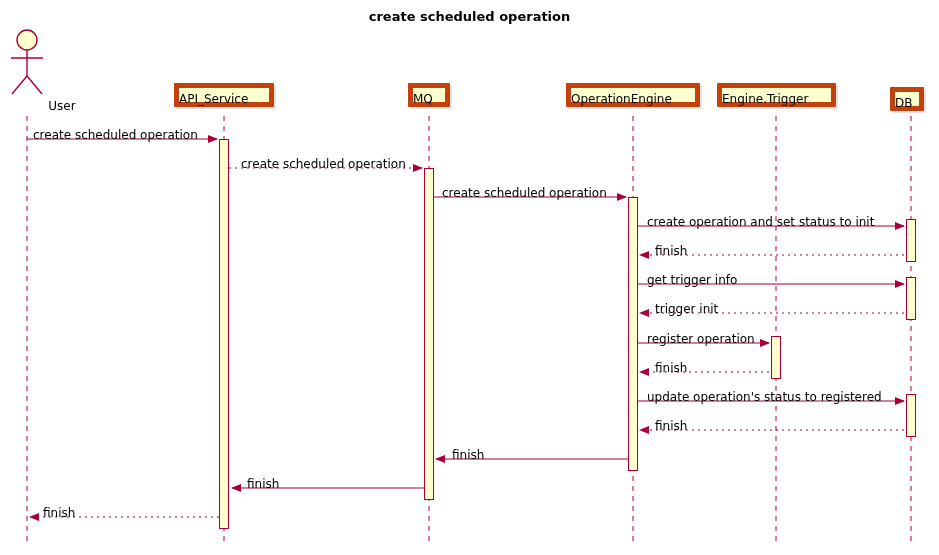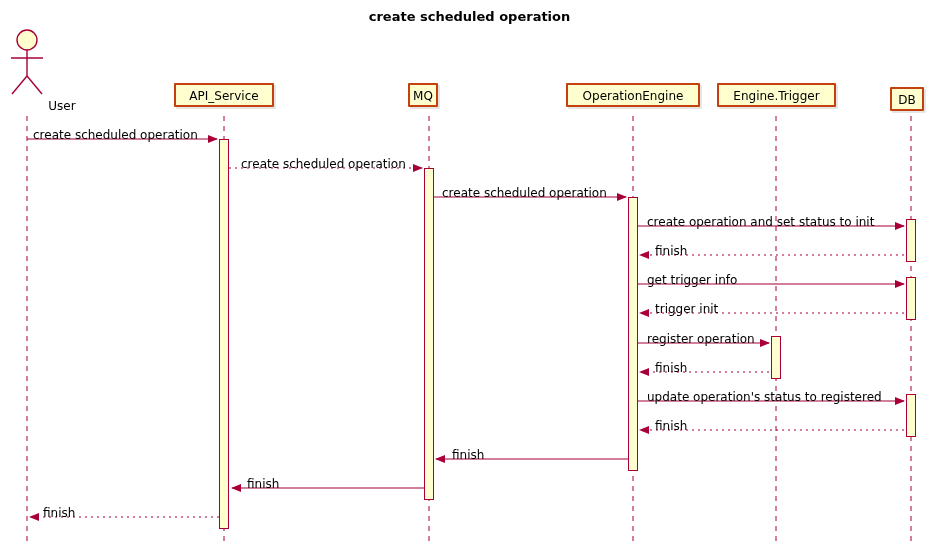--- a/index.html
+++ b/index.html
@@ -32,26 +32,25 @@
     width: 939px;
     text-align: center;
     font-size: 13px;
     font-weight: bold;
     color: #000000;
   }
   .participant-box {
     position: absolute;
     box-sizing: border-box;
     background: #FEFECE;
-    border: 2px solid #c2410c;
+    border: 5px solid #c2410c;
     border-radius: 1px;
     box-shadow: 2px 2px 0 rgba(0,0,0,0.10);
     font-size: 12px;
     color: #000000;
-    text-align: center;
     line-height: 22px;
     height: 24px;
     white-space: nowrap;
   }
   .actor-label {
     position: absolute;
     font-size: 12px;
     color: #000000;
     text-align: center;
     white-space: nowrap;
@@ -116,21 +115,21 @@
       <line x1="769" y1="372" x2="640" y2="372" marker-end="url(#arrowhead)" stroke-dasharray="2,4"></line>
       <line x1="638" y1="401" x2="904" y2="401" marker-end="url(#arrowhead)"></line>
       <line x1="904" y1="430" x2="640" y2="430" marker-end="url(#arrowhead)" stroke-dasharray="2,4"></line>
       <line x1="628" y1="459" x2="436" y2="459" marker-end="url(#arrowhead)"></line>
       <line x1="424" y1="488" x2="232" y2="488" marker-end="url(#arrowhead)"></line>
       <line x1="219" y1="517" x2="30" y2="517" marker-end="url(#arrowhead)" stroke-dasharray="2,4"></line>
     </g>
   </svg>
 
   <div class="participant-box" style="left:174px; top:83px; width:100px;">API_Service</div>
-  <div class="participant-box" style="left:408px; top:83px; width:30px;">MQ</div>
+  <div class="participant-box" style="left:408px; top:83px; width:42px;">MQ</div>
   <div class="participant-box" style="left:566px; top:83px; width:134px;">OperationEngine</div>
   <div class="participant-box" style="left:717px; top:83px; width:119px;">Engine.Trigger</div>
   <div class="participant-box" style="left:890px; top:87px; width:34px;">DB</div>
 
   <div class="actor-label" style="left:7px; top:99px; width:40px;margin-left:35px;">User</div>
 
   <div class="activation" style="left:219px; top:139px; height:390px;"></div>
   <div class="activation" style="left:424px; top:168px; height:332px;"></div>
   <div class="activation" style="left:628px; top:197px; height:274px;"></div>
   <div class="activation" style="left:906px; top:219px; height:43px;"></div>

